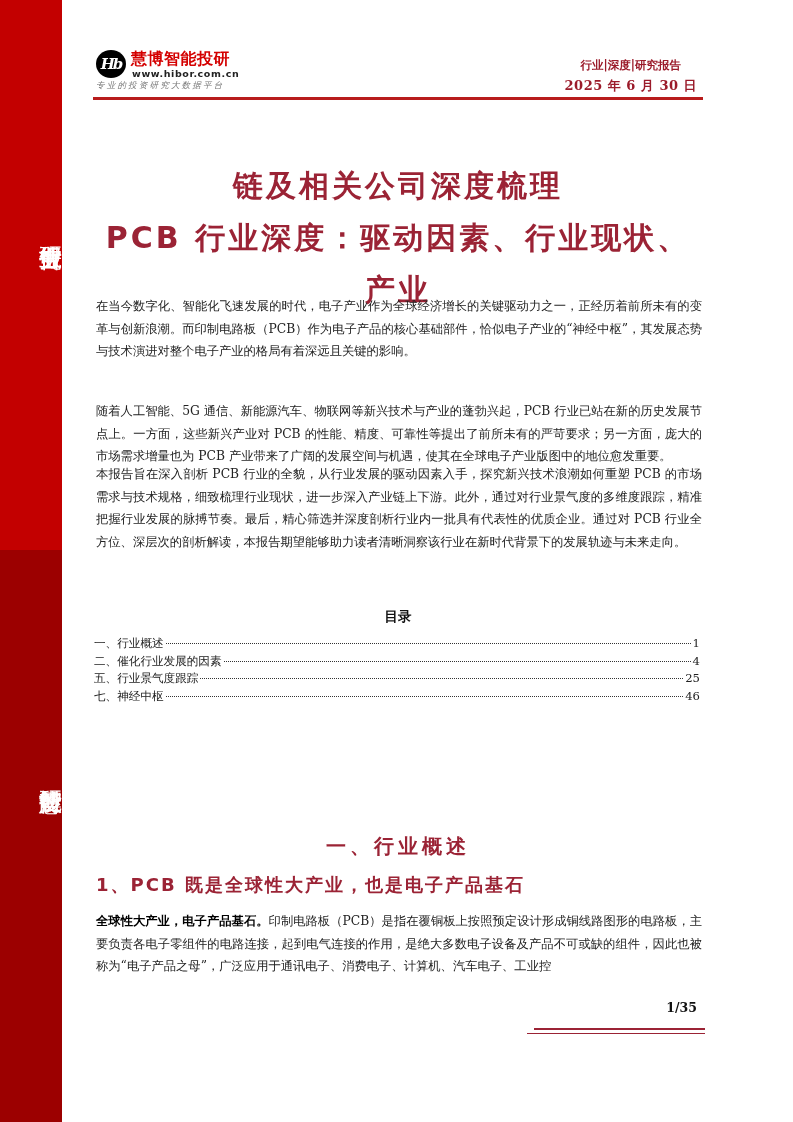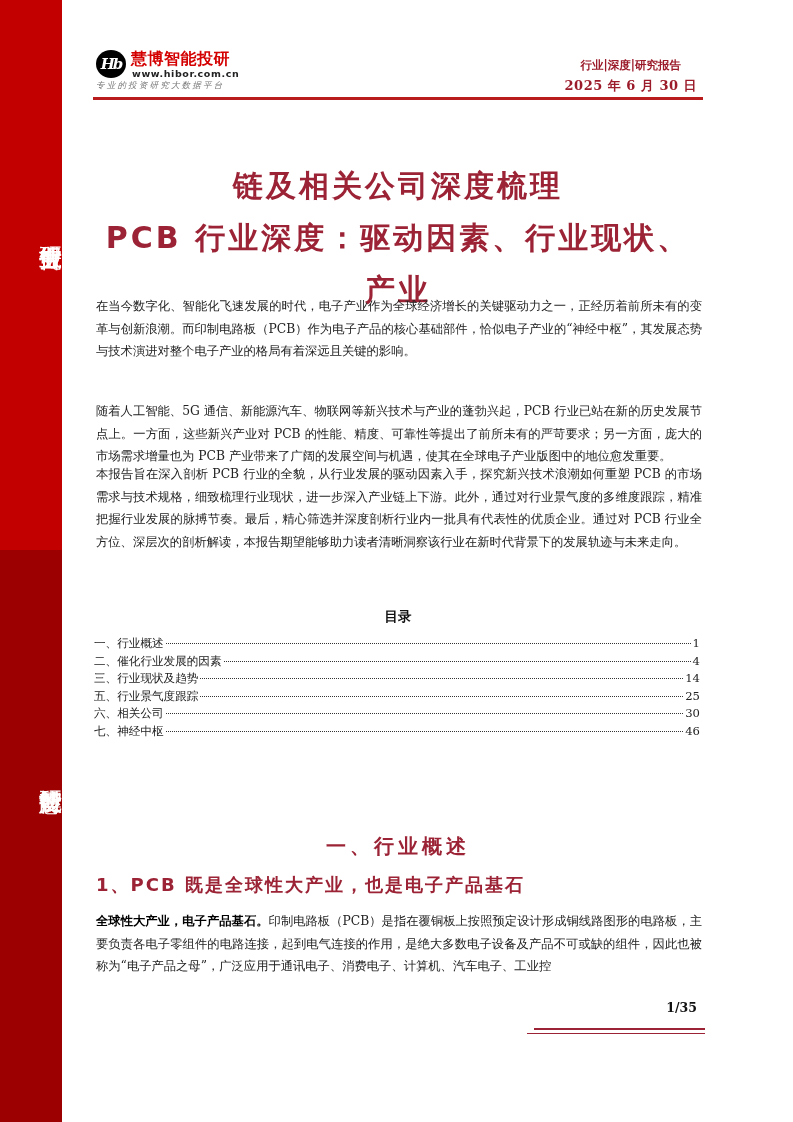--- a/index.html
+++ b/index.html
@@ -100,33 +100,23 @@
       <span class="toc-label">一、行业概述</span>
       <span class="toc-dots"></span>
       <span class="toc-page">1</span>
     </li>
   <li>
       <span class="toc-label">二、催化行业发展的因素</span>
       <span class="toc-dots"></span>
       <span class="toc-page">4</span>
     </li>
   <li>
-      <span class="toc-label">三、行业现状及趋势</span>
-      <span class="toc-dots"></span>
-      <span class="toc-page">14</span>
-    </li>
-  <li>
       <span class="toc-label">五、行业景气度跟踪</span>
       <span class="toc-dots"></span>
       <span class="toc-page">25</span>
-    </li>
-  <li>
-      <span class="toc-label">六、相关公司</span>
-      <span class="toc-dots"></span>
-      <span class="toc-page">30</span>
     </li>
   <li>
       <span class="toc-label">七、神经中枢</span>
       <span class="toc-dots"></span>
       <span class="toc-page">46</span>
     </li>
 </ul>
 
 <h2 class="section-heading">一、行业概述</h2>
 <h3 class="subsection-heading">1、PCB 既是全球性大产业，也是电子产品基石</h3>

